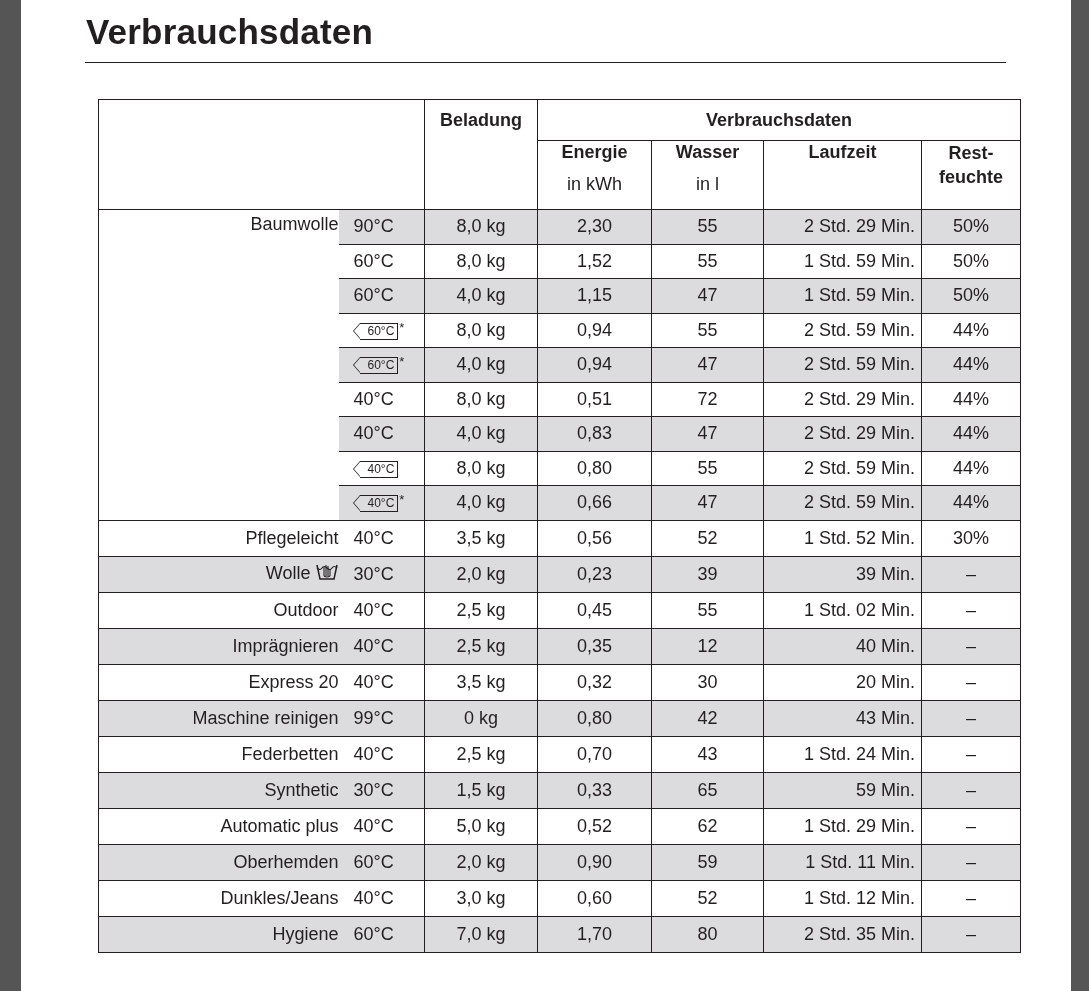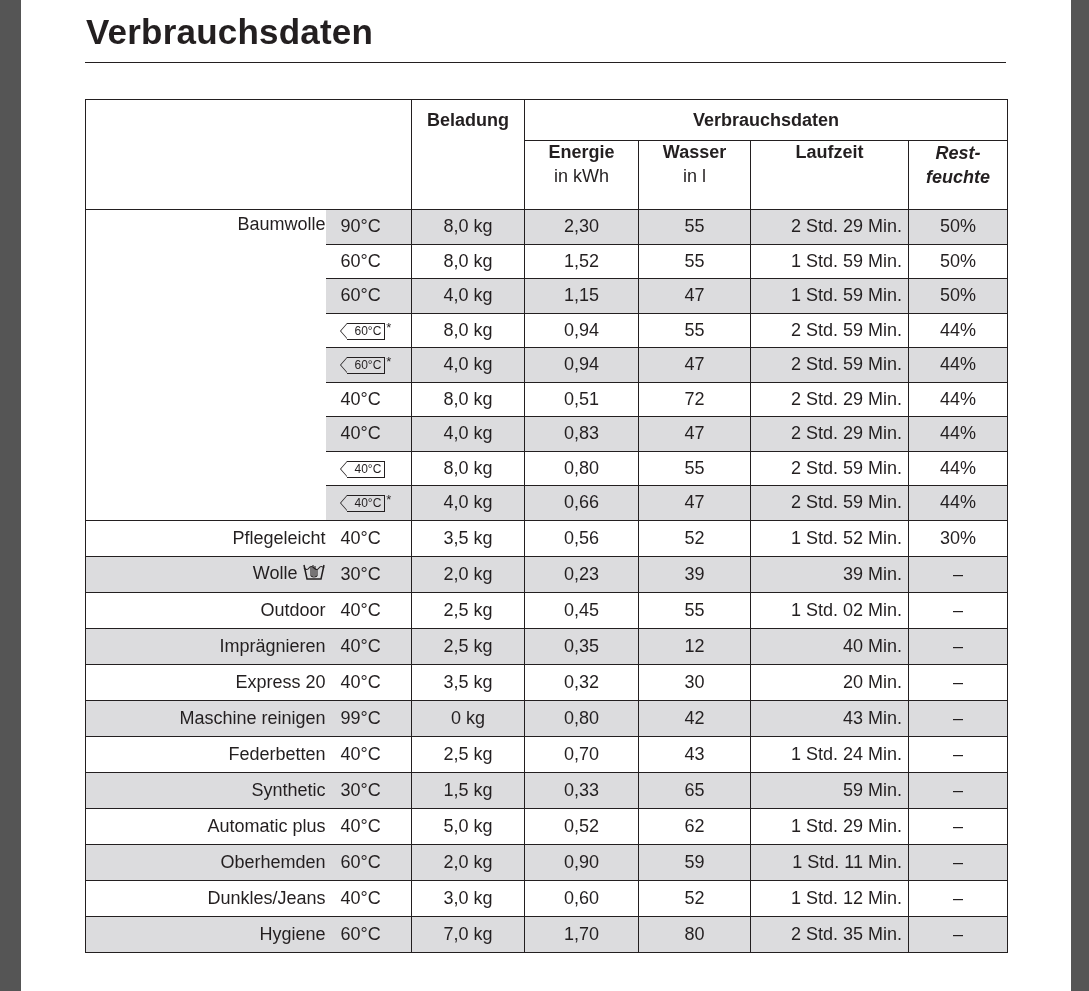--- a/index.html
+++ b/index.html
@@ -8,30 +8,30 @@
     background:#fff; font-family:"Liberation Sans", sans-serif; color:#231f20;
   }
   .edge-left { position:absolute; left:0; top:0; width:21px; height:991px; background:#555555; }
   .edge-right { position:absolute; left:1071px; top:0; width:18px; height:991px; background:#555555; }
   .page-title {
     position:absolute; left:86px; top:12px; margin:0;
     font-size:35px; font-weight:bold; letter-spacing:0.2px; color:#231f20;
   }
   .title-rule { position:absolute; left:85px; top:62px; width:921px; height:0; border-top:1.5px solid #231f20; }
   table.data {
-    position:absolute; left:85px; top:99px; width:922px;
+    position:absolute; left:98px; top:99px; width:922px;
     border-collapse:collapse; table-layout:fixed; font-size:18px;
   }
   table.data td, table.data th { border:1px solid #231f20; padding:0; }
   th { font-weight:bold; vertical-align:top; }
   .h1 th { height:34px; line-height:40px; }
   .h1 th.tall { line-height:40px; }
   .h2 th { height:68px; vertical-align:top; padding-top:8px; line-height:22px; }
-  .unit { display:block; font-weight:normal; margin-top:2px; }
-  .h2 th.rest { line-height:24px;font-style:italic; }
+  .unit { display:block; font-weight:normal; margin-top:10px; }
+  .h2 th.rest { line-height:24px; }
   tr.row td { height:33.5px; text-align:center; }
   tr.row td.prog { text-align:right; padding-left:7px; font-weight:normal; border-right:none; }
   tr.row td.temp { text-align:left; padding-left:15px; border-left:none; }
   tr.row td.time { text-align:right; padding-right:6px; }
   tr.shade td.s { background:#dcdcde; }
   tr.row.tall td { height:35px; }
   td.prog.group { vertical-align:top; padding-top:4px; }
   .eco {
     display:inline-block; position:relative; height:15px; line-height:15px; font-size:12px;
     padding:0 3px 0 8px; border:1px solid #231f20; border-left:none; margin-left:6px; vertical-align:middle;

